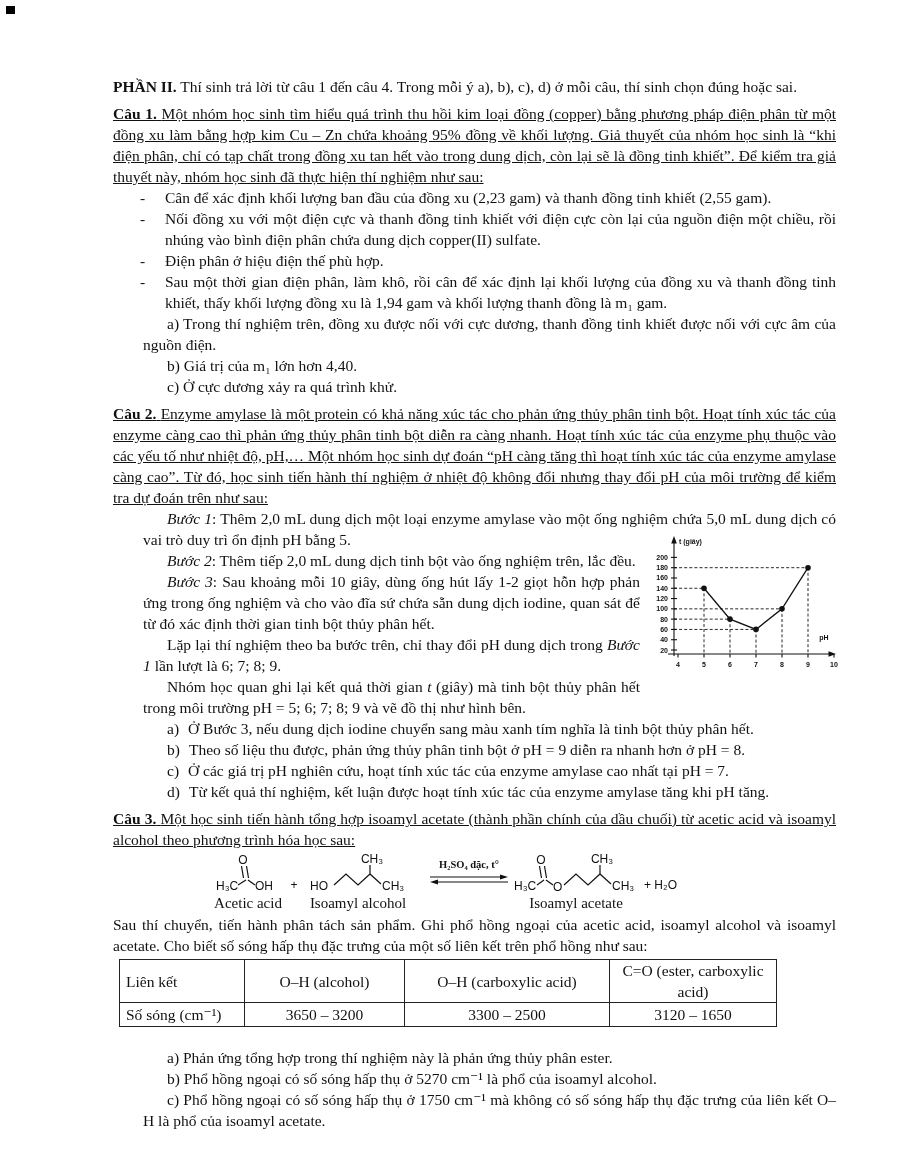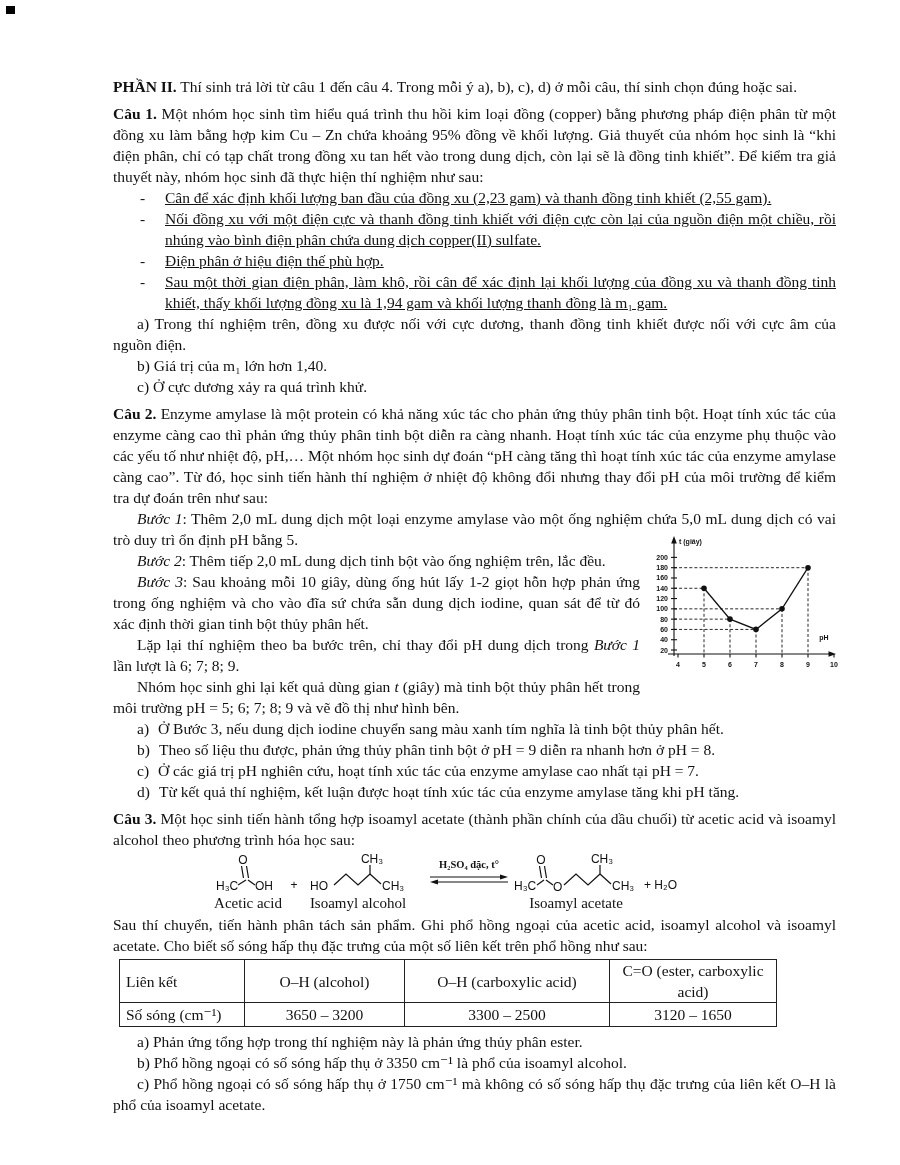--- a/index.html
+++ b/index.html
@@ -5,40 +5,40 @@
   html,body{margin:0;padding:0;background:#fff;}
   .page{
     position:relative; width:900px; height:1165px; background:#fff; color:#111;
     font-family:"Liberation Serif","DejaVu Serif",serif;
     font-size:15.5px; line-height:21px; box-sizing:border-box;
     padding:76px 64px 0 113px; overflow:hidden;border-radius:13px;
   }
   .artifact{position:absolute;left:6px;top:6px;width:9px;height:8px;background:#000;}
   p{margin:0;text-align:justify;}
   b{font-weight:bold;}
-  .qhead{margin-top:6px;}
-  .indent{text-indent:24px;}
+  .qhead{margin-top:6px;text-decoration:underline;}
+  .indent{text-indent:24px;margin-left:30px;}
   .bullet{display:flex;padding-left:27px;}
   .bullet .dash{width:25px;flex:0 0 25px;}
-  .bullet .btxt{flex:1;text-align:justify;text-decoration:underline;}
+  .bullet .btxt{flex:1;text-align:justify;}
   .letter2{margin-right:9px;}
   .chart-float{
     float:right; width:200px; height:145px; margin:-18px -12px 2px 8px;
   }
   .clab{font:bold 7px "Liberation Sans","DejaVu Sans",sans-serif;fill:#111;}
   .ax{stroke:#111;stroke-width:1.1;fill:none;}
   .dsh{stroke:#111;stroke-width:0.9;stroke-dasharray:3 2.1;fill:none;}
   .ser{fill:none;stroke:#111;stroke-width:1.3;}
   .fil{fill:#111;}
   .equation{margin:2px 0 2px 95px;height:60px;}
   .atom{font:12px "Liberation Sans","DejaVu Sans",sans-serif;fill:#111;}
   .cname{font:15px "Liberation Serif","DejaVu Serif",serif;fill:#111;}
   .cond{font:bold 10.5px "Liberation Serif","DejaVu Serif",serif;fill:#111;}
   .bond{stroke:#111;stroke-width:1.2;fill:none;}
-  table.ir{border-collapse:collapse;width:658px;margin:3px 0 4px 6px;}
+  table.ir{border-collapse:collapse;width:658px;margin:3px 0 20px 6px;}
   table.ir td{border:1.4px solid #222;padding:0 6px;height:23px;font-size:15.5px;}
   td.c{text-align:center;}
 </style>
 </head>
 <body>
 
 <div class="page">
   <div class="artifact"></div>
 
   <p><b>PHẦN II.</b> <span>Thí sinh trả lời từ câu 1 đến câu 4. Trong mỗi ý a), b), c), d) ở mỗi câu, thí sinh chọn đúng hoặc sai.</span></p>
@@ -58,21 +58,21 @@
         <span class="dash">-</span>
         <span class="btxt">Điện phân ở hiệu điện thế phù hợp.</span>
       </div>
     <div class="bullet">
         <span class="dash">-</span>
         <span class="btxt">Sau một thời gian điện phân, làm khô, rồi cân để xác định lại khối lượng của đồng xu và thanh đồng tinh khiết, thấy khối lượng đồng xu là 1,94 gam và khối lượng thanh đồng là m₁ gam.</span>
       </div>
   </div>
 
   <p class="indent"><span>a)</span> <span>Trong thí nghiệm trên, đồng xu được nối với cực dương, thanh đồng tinh khiết được nối với cực âm của nguồn điện.</span></p>
-  <p class="indent"><span>b)</span> <span>Giá trị của m₁ lớn hơn 1,40.</span></p>
+  <p class="indent"><span>b)</span> <span>Giá trị của m₁ lớn hơn 4,40.</span></p>
   <p class="indent"><span>c)</span> <span>Ở cực dương xảy ra quá trình khử.</span></p>
 
   <p class="qhead"><b>Câu 2.</b> <span>Enzyme amylase là một protein có khả năng xúc tác cho phản ứng thủy phân tinh bột. Hoạt tính xúc tác của enzyme càng cao thì phản ứng thủy phân tinh bột diễn ra càng nhanh. Hoạt tính xúc tác của enzyme phụ thuộc vào các yếu tố như nhiệt độ, pH,… Một nhóm học sinh dự đoán “pH càng tăng thì hoạt tính xúc tác của enzyme amylase càng cao”. Từ đó, học sinh tiến hành thí nghiệm ở nhiệt độ không đổi nhưng thay đổi pH của môi trường để kiểm tra dự đoán trên như sau:</span></p>
 
   <p class="indent"><i>Bước 1</i><span>: Thêm 2,0 mL dung dịch một loại enzyme amylase vào một ống nghiệm chứa 5,0 mL dung dịch có vai trò duy trì ổn định pH bằng 5.</span></p>
 
   <div class="chart-float">
     <svg id="chart-svg" width="205" height="146" viewBox="0 0 205 146">
         <line x1="26" y1="9" x2="26" y2="124" class="ax"></line>
         <polygon points="26,4 23.2,11.5 28.8,11.5" class="fil"></polygon>
@@ -129,21 +129,21 @@
         <circle cx="82" cy="87.13333333333333" r="2.8" class="fil"></circle>
         <circle cx="108" cy="97.42222222222222" r="2.8" class="fil"></circle>
         <circle cx="134" cy="76.84444444444443" r="2.8" class="fil"></circle>
         <circle cx="160" cy="35.68888888888888" r="2.8" class="fil"></circle>
       </svg>
   </div>
 
   <p class="indent"><i>Bước 2</i><span>: Thêm tiếp 2,0 mL dung dịch tinh bột vào ống nghiệm trên, lắc đều.</span></p>
   <p class="indent"><i>Bước 3</i><span>: Sau khoảng mỗi 10 giây, dùng ống hút lấy 1-2 giọt hỗn hợp phản ứng trong ống nghiệm và cho vào đĩa sứ chứa sẵn dung dịch iodine, quan sát để từ đó xác định thời gian tinh bột thủy phân hết.</span></p>
   <p class="indent"><span>Lặp lại thí nghiệm theo ba bước trên, chỉ thay đổi pH dung dịch trong </span><i>Bước 1</i><span> lần lượt là 6; 7; 8; 9.</span></p>
-  <p class="indent"><span>Nhóm học sinh ghi lại kết quả dùng gian </span><i>t</i><span> (giây) mà tinh bột thủy phân hết trong môi trường pH = 5; 6; 7; 8; 9 và vẽ đồ thị như hình bên.</span></p>
+  <p class="indent"><span>Nhóm học quan ghi lại kết quả thời gian </span><i>t</i><span> (giây) mà tinh bột thủy phân hết trong môi trường pH = 5; 6; 7; 8; 9 và vẽ đồ thị như hình bên.</span></p>
 
   <p class="indent"><span class="letter2">a)</span><span>Ở Bước 3, nếu dung dịch iodine chuyển sang màu xanh tím nghĩa là tinh bột thủy phân hết.</span></p>
   <p class="indent"><span class="letter2">b)</span><span>Theo số liệu thu được, phản ứng thủy phân tinh bột ở pH = 9 diễn ra nhanh hơn ở pH = 8.</span></p>
   <p class="indent"><span class="letter2">c)</span><span>Ở các giá trị pH nghiên cứu, hoạt tính xúc tác của enzyme amylase cao nhất tại pH = 7.</span></p>
   <p class="indent"><span class="letter2">d)</span><span>Từ kết quả thí nghiệm, kết luận được hoạt tính xúc tác của enzyme amylase tăng khi pH tăng.</span></p>
 
   <p class="qhead"><b>Câu 3.</b> <span>Một học sinh tiến hành tổng hợp isoamyl acetate (thành phần chính của dầu chuối) từ acetic acid và isoamyl alcohol theo phương trình hóa học sau:</span></p>
 
   <div class="equation">
     <svg width="480" height="60" viewBox="0 0 480 60">
@@ -204,16 +204,16 @@
     <tr>
       <td>Số sóng (cm⁻¹)</td>
       <td class="c">3650 – 3200</td>
       <td class="c">3300 – 2500</td>
       <td class="c">3120 – 1650</td>
     </tr>
   </tbody>
     </table>
 
   <p class="indent"><span>a)</span> <span>Phản ứng tổng hợp trong thí nghiệm này là phản ứng thủy phân ester.</span></p>
-  <p class="indent"><span>b)</span> <span>Phổ hồng ngoại có số sóng hấp thụ ở 3350 cm⁻¹ là phổ của isoamyl alcohol.</span></p>
+  <p class="indent"><span>b)</span> <span>Phổ hồng ngoại có số sóng hấp thụ ở 5270 cm⁻¹ là phổ của isoamyl alcohol.</span></p>
   <p class="indent"><span>c)</span> <span>Phổ hồng ngoại có số sóng hấp thụ ở 1750 cm⁻¹ mà không có số sóng hấp thụ đặc trưng của liên kết O–H là phổ của isoamyl acetate.</span></p>
 
 </div>
 
 </body></html>

